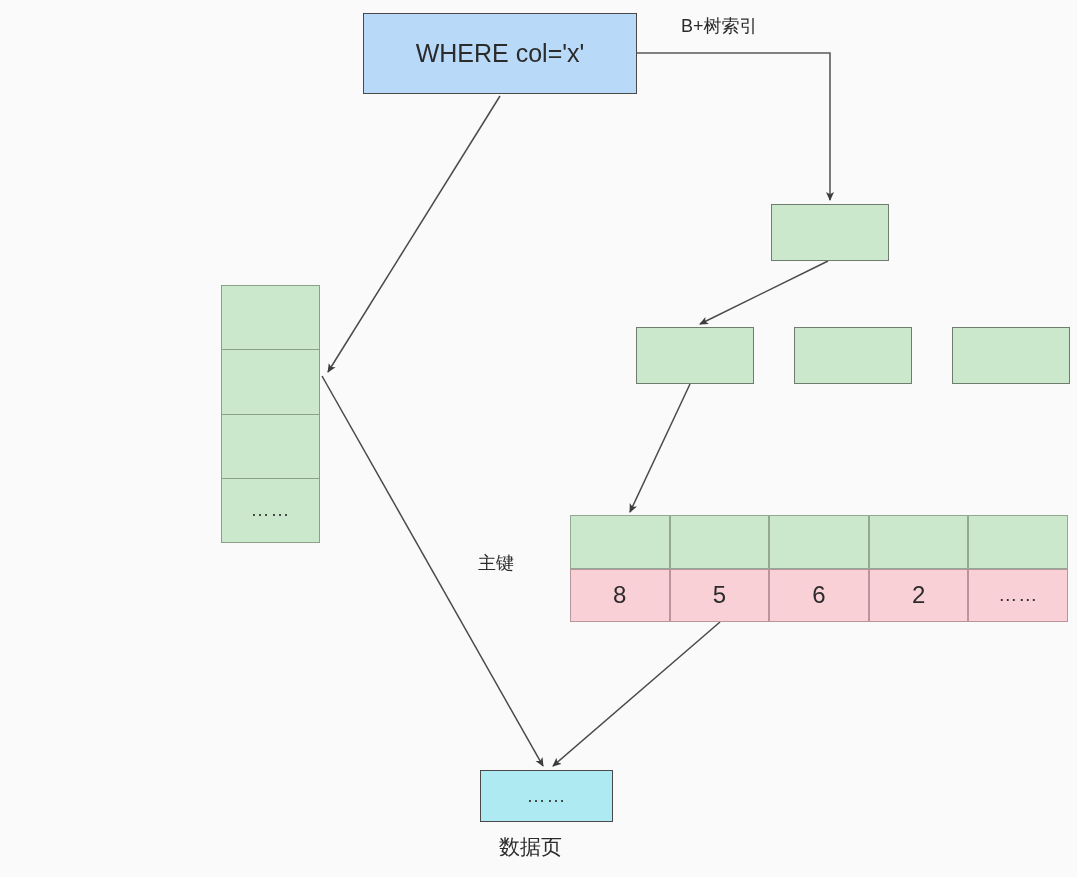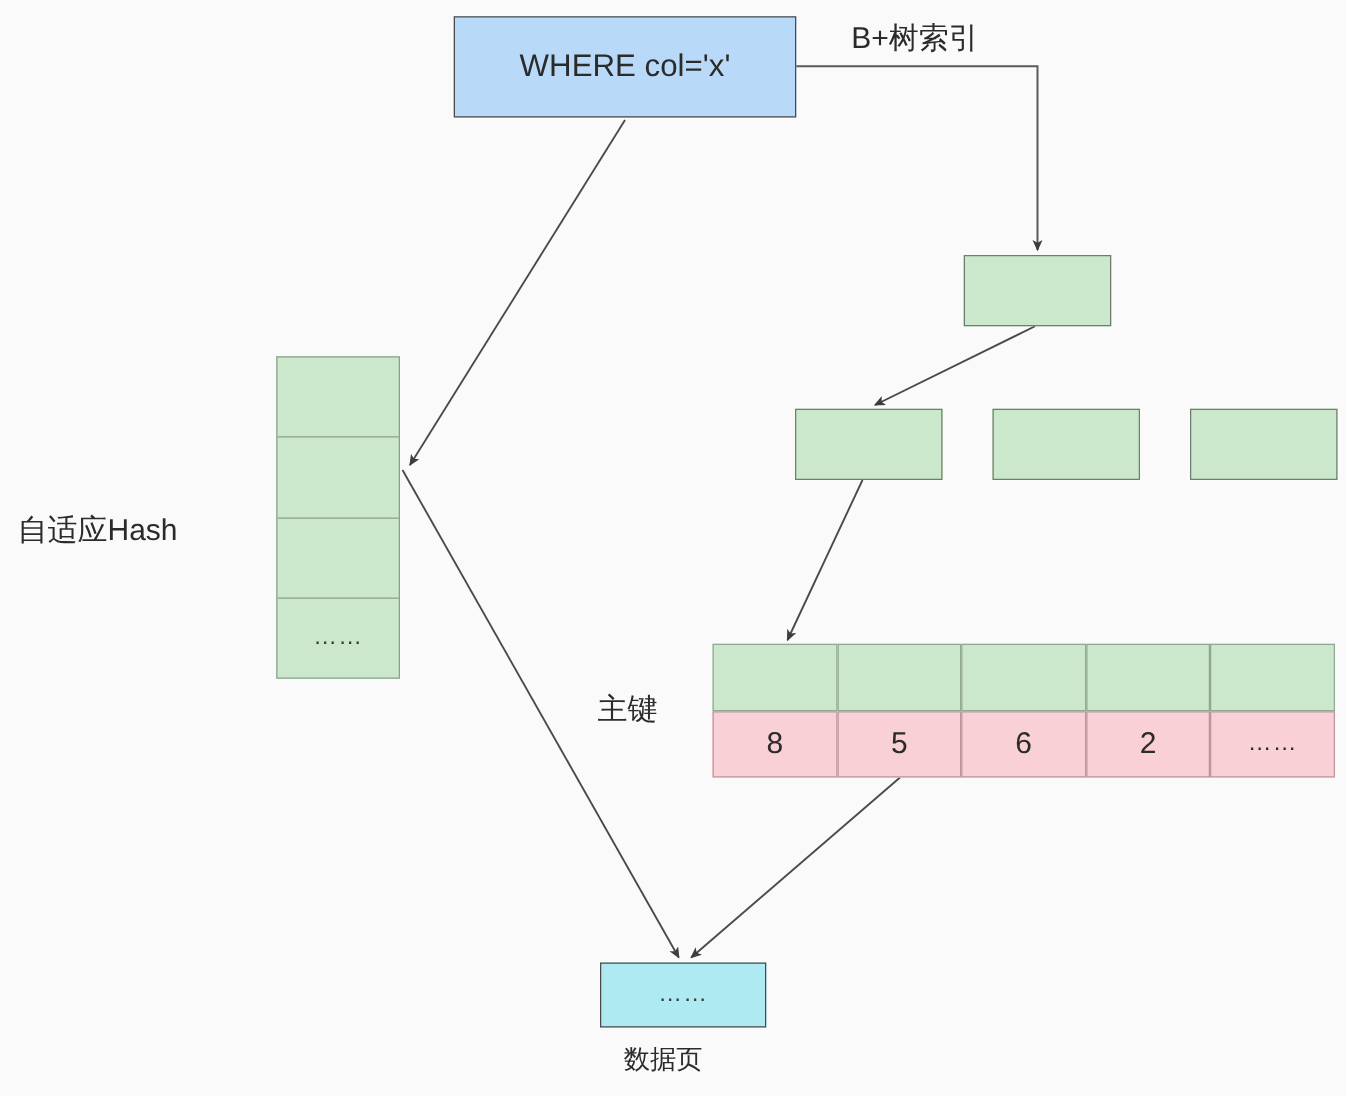--- a/index.html
+++ b/index.html
@@ -93,21 +93,21 @@
 
   .data-page {
     left: 480px; top: 770px; width: 133px; height: 52px;
     font-size: 19px;
     letter-spacing: 1px;
     color: #3a3a3a;
   }
 
   .label {
     position: absolute;
-    font-size: 24px;
+    font-size: 18px;
     color: #2b2b2b;
     white-space: nowrap;
   }
   .label-hash      { left: 14px;  top: 408px; }
   .label-btree     { left: 681px; top: 14px;  }
   .label-primary   { left: 478px; top: 551px; font-family: Liberation Mono, monospace; }
   .label-datapage  { left: 499px; top: 833px; font-size: 21px; text-align: center; }
 </style>
 </head>
 <body>
@@ -144,21 +144,20 @@
   <div class="node green mid-node-2"></div>
   <div class="node green mid-node-3"></div>
 
   <div class="hash-stack">
     <div class="hash-cell"></div>
     <div class="hash-cell"></div>
     <div class="hash-cell"></div>
     <div class="hash-cell">……</div>
   </div>
 
-  <div class="label label-hash">自适应Hash</div>
 
   <div class="leaf-table">
     <div class="leaf-row top">
       <div class="leaf-cell"></div>
       <div class="leaf-cell"></div>
       <div class="leaf-cell"></div>
       <div class="leaf-cell"></div>
       <div class="leaf-cell"></div>
     </div>
     <div class="leaf-row bottom">

